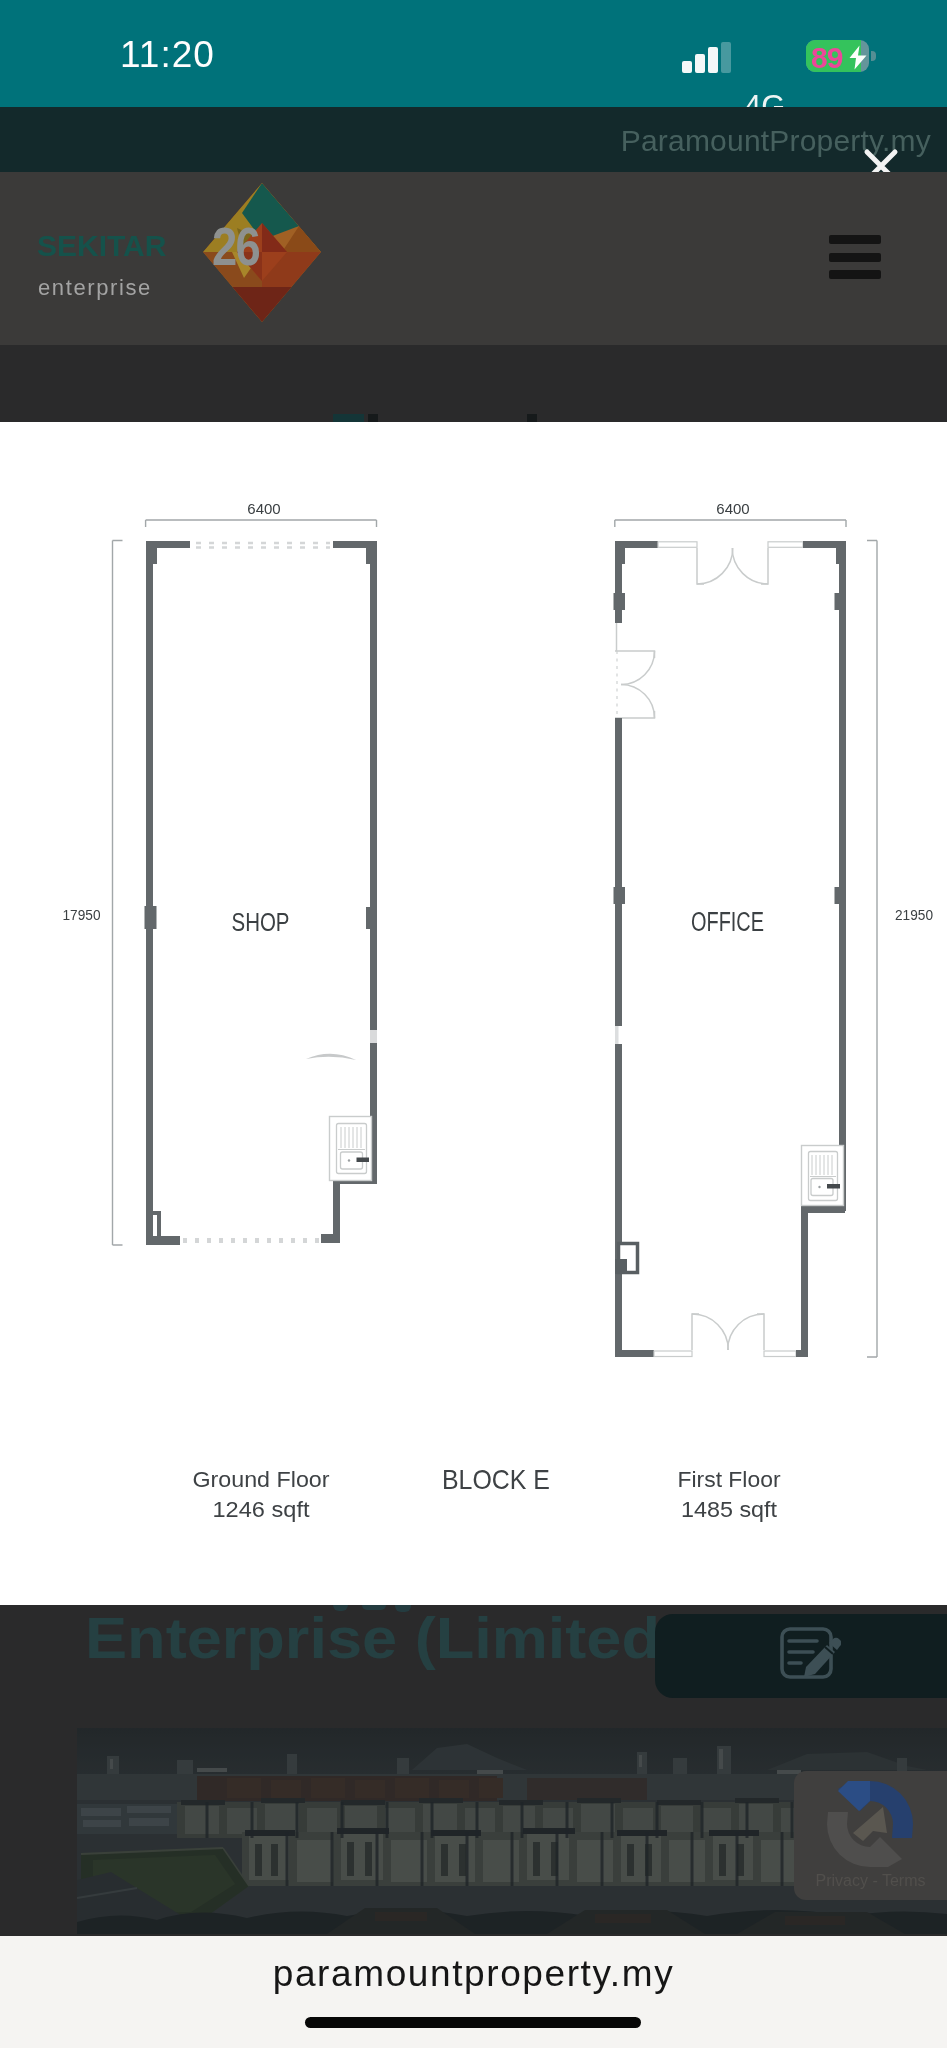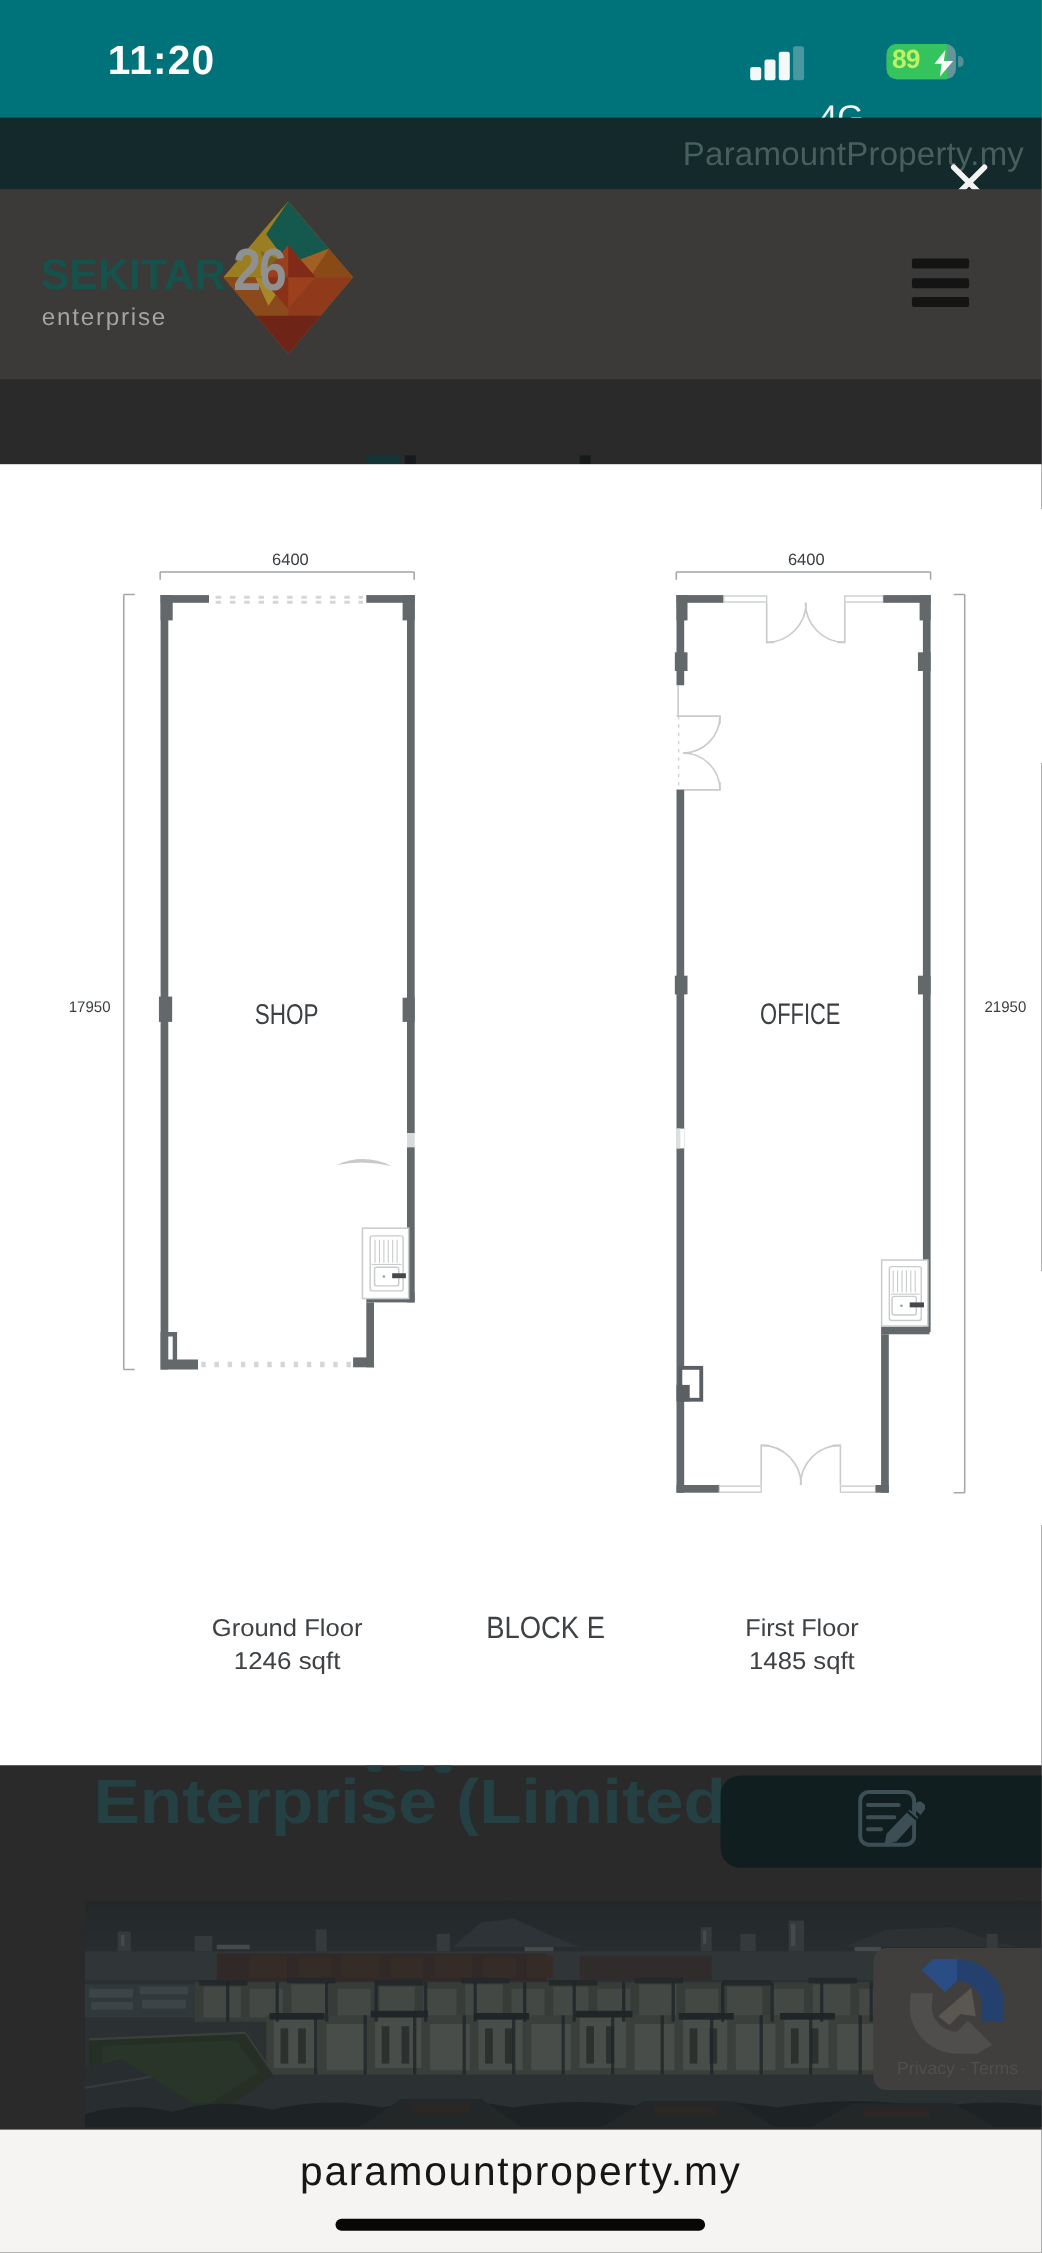--- a/index.html
+++ b/index.html
@@ -5,37 +5,37 @@
   html,body{margin:0;padding:0;}
   body{width:947px;height:2048px;position:relative;overflow:hidden;
        font-family:"Liberation Sans",sans-serif;background:#2a2a2b;}
   .abs{position:absolute;}
 </style>
 </head>
 <body>
 
 <div class="abs" style="left:0;top:0;width:947px;height:107px;background:#00727a;"></div>
 
-<div class="abs" style="left:98px;top:36px;width:110px;height:40px;color:#fefefe;
-     font-size:37px;font-weight:bold;letter-spacing:1px;line-height:1;">11:20</div>
+<div class="abs" style="left:120px;top:36px;width:110px;height:40px;color:#fefefe;
+     font-size:37px;font-weight:normal;letter-spacing:1px;line-height:1;">11:20</div>
 
 <svg class="abs" style="left:681px;top:40px;" width="54" height="34" viewBox="0 0 54 34">
   <rect x="1" y="21" width="10" height="12" rx="2" fill="#f4f8f8"></rect>
   <rect x="14" y="14" width="10" height="19" rx="2" fill="#f4f8f8"></rect>
   <rect x="27" y="7" width="10" height="26" rx="2" fill="#f4f8f8"></rect>
   <rect x="40" y="2" width="10" height="31" rx="2" fill="#ffffff" opacity="0.28"></rect>
 </svg>
 
 <div class="abs" style="left:744px;top:41px;color:#eef4f4;font-size:31px;margin-top:48px;">4G</div>
 
 <div class="abs" style="left:806px;top:40px;width:63px;height:32px;background:#64959b;
      border-radius:9px;overflow:hidden;"></div>
 <div class="abs" style="left:806px;top:40px;width:55px;height:32px;background:#34c35c;
      border-radius:9px 0 0 9px;"></div>
-<div class="abs" style="left:811px;top:43px;color:#bef264;font-size:24px;font-weight:bold;
+<div class="abs" style="left:811px;top:43px;color:#ec4899;font-size:30px;font-weight:bold;
      letter-spacing:-1px;line-height:1;">89</div>
 
 <svg class="abs" style="left:847px;top:45px;" width="22" height="25" viewBox="0 0 22 25">
   <path d="M12.5 0.5 L2.5 13 L9 13 L7.5 24.5 L19.5 10.5 L11 10.5 Z" fill="#fbfffb"></path>
 </svg>
 
 <div class="abs" style="left:871px;top:51px;width:5px;height:10px;background:#558e94;
      border-radius:0 4px 4px 0;"></div>
 
 <div class="abs" style="left:0;top:107px;width:947px;height:65px;background:#13292b;"></div>
@@ -65,21 +65,21 @@
     <polygon points="1,69 60,139 60,69" fill="#8a4a1c"></polygon>
     <polygon points="30,69 60,69 42,95" fill="#a8862a"></polygon>
     <polygon points="119,69 60,139 60,69" fill="#8f3a1a"></polygon>
     <polygon points="30,104 90,104 60,139" fill="#6e2517"></polygon>
     <polygon points="60,40 85,69 60,98 35,69" fill="#9c3f1c"></polygon>
     <polygon points="60,40 85,69 60,69" fill="#822a18"></polygon>
     <polygon points="60,98 35,69 60,69" fill="#8a3219"></polygon>
   </g>
 </svg>
 
-<div class="abs" style="left:37px;top:231px;color:#15524b;font-size:39px;font-weight:bold;
+<div class="abs" style="left:37px;top:231px;color:#15524b;font-size:30px;font-weight:bold;
      line-height:1;">SEKITAR</div>
 
 <div class="abs" style="left:212px;top:219px;color:#8e9190;font-size:54px;font-weight:bold;
      letter-spacing:-2px;line-height:1;transform:scaleX(0.84);transform-origin:0 0;">26</div>
 
 <div class="abs" style="left:38px;top:277px;color:#a3a3a3;font-size:22px;letter-spacing:1.6px;
      line-height:1;">enterprise</div>
 
 <div class="abs" style="left:829px;top:235px;width:52px;height:9px;background:#141414;border-radius:2px;"></div>
 <div class="abs" style="left:829px;top:253px;width:52px;height:9px;background:#141414;border-radius:2px;"></div>

